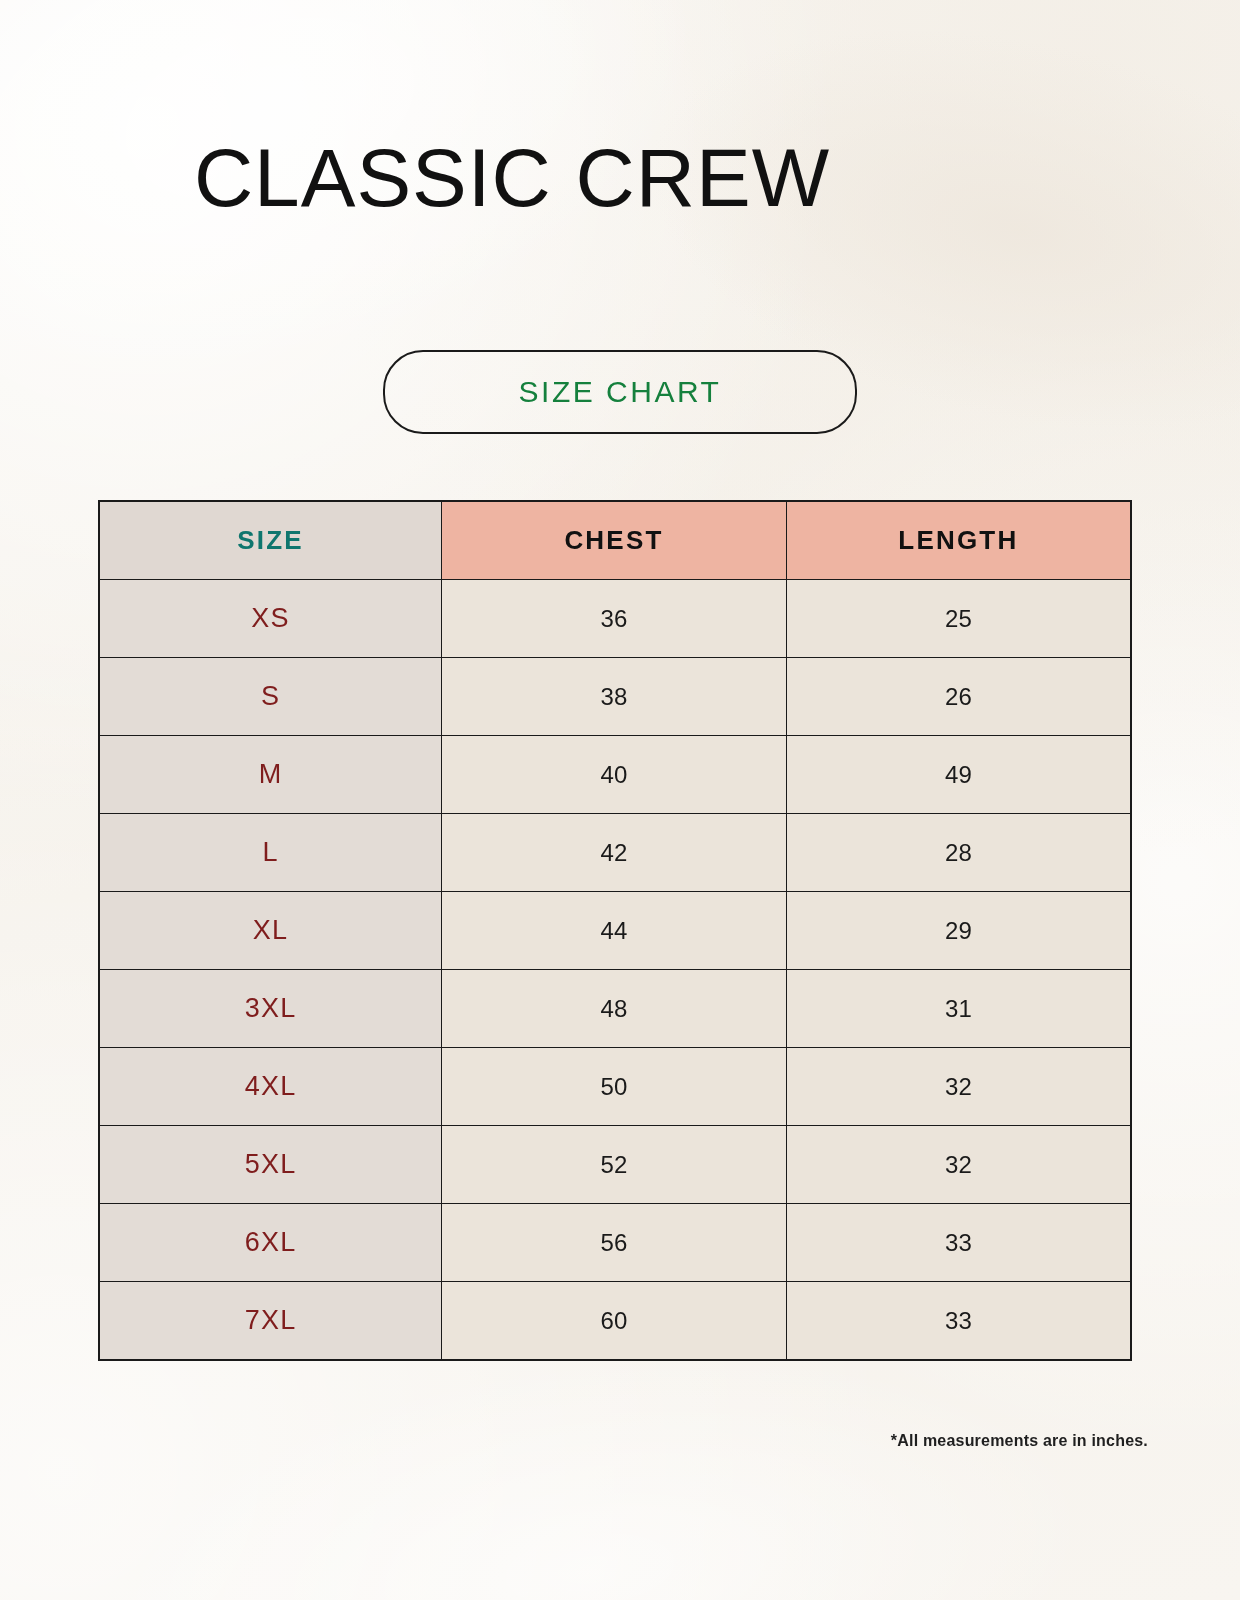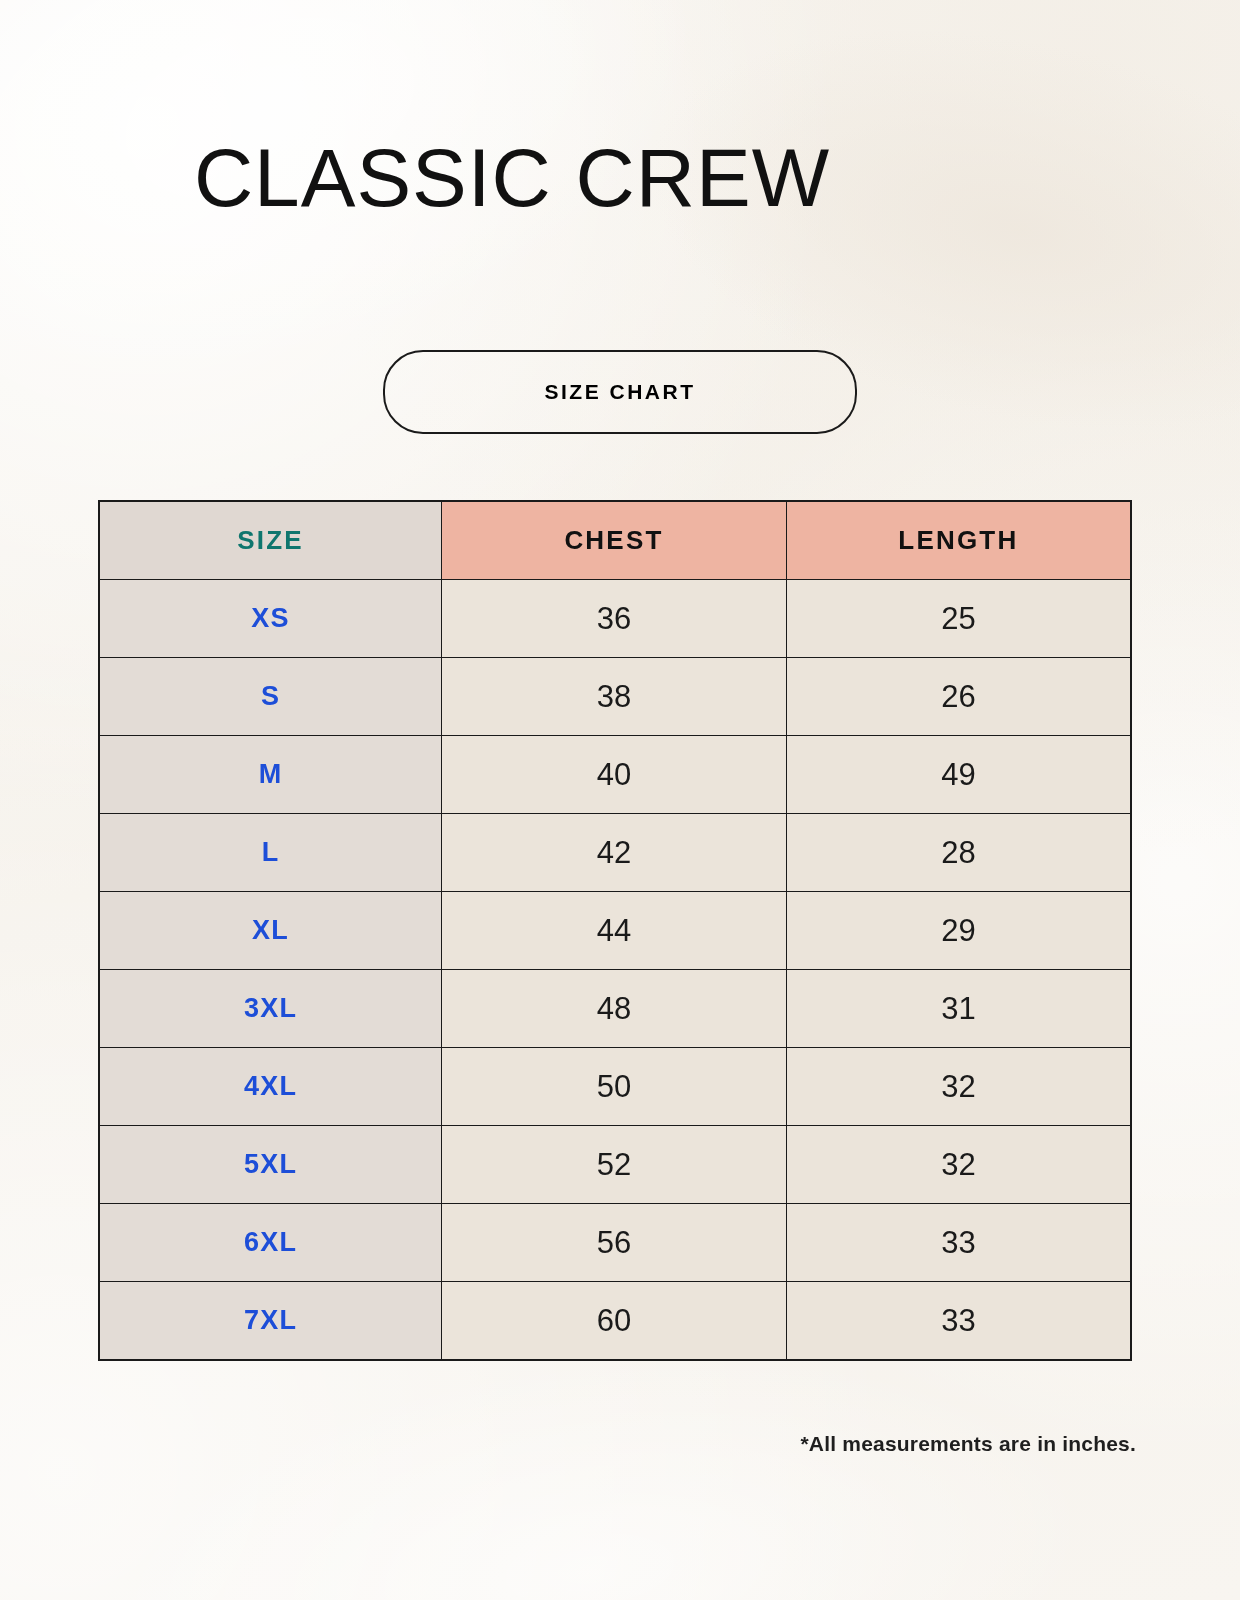--- a/index.html
+++ b/index.html
@@ -83,24 +83,24 @@
     width: 470px;
     height: 80px;
     border: 2px solid #1a1a1a;
     border-radius: 40px;
     display: flex;
     align-items: center;
     justify-content: center;
     background: transparent;
   }
   .pill-label {
-    font-size: 21px;
-    font-weight: 700;
+    font-size: 30px;
+    font-weight: 400;
     letter-spacing: 2.5px;
-    color: #000000;
+    color: #15803d;
   }
 
   .table-wrap {
     position: absolute;
     top: 500px;
     left: 98px;
     width: 1034px;
   }
   table.size-table {
     border-collapse: collapse;
@@ -130,39 +130,39 @@
   th.head-measure {
     background: #eeb4a2;
     font-size: 26px;
     font-weight: 700;
     letter-spacing: 2.2px;
     color: #111;
   }
   td.cell-size {
     background: #e3dcd6;
     font-size: 27px;
-    font-weight: 700;
+    font-weight: 400;
     letter-spacing: 1.2px;
-    color: #1d4ed8;
+    color: #7f1d1d;
   }
   td.cell-val {
     background: #ebe4da;
-    font-size: 31px;
+    font-size: 24px;
     font-weight: 400;
     color: #1a1a1a;
     margin-top: 48px;
   }
 
   .footnote {
     position: absolute;
     top: 1432px;
-    left: 4px;
+    left: 16px;
     width: 1132px;
     text-align: right;
-    font-size: 21px;
+    font-size: 16px;
     font-weight: 700;
     color: #1f1f1f;
     letter-spacing: 0.2px;
   }
 </style>
 </head>
 <body>
 
 <div class="page">
   <div class="bg-wash"></div>

